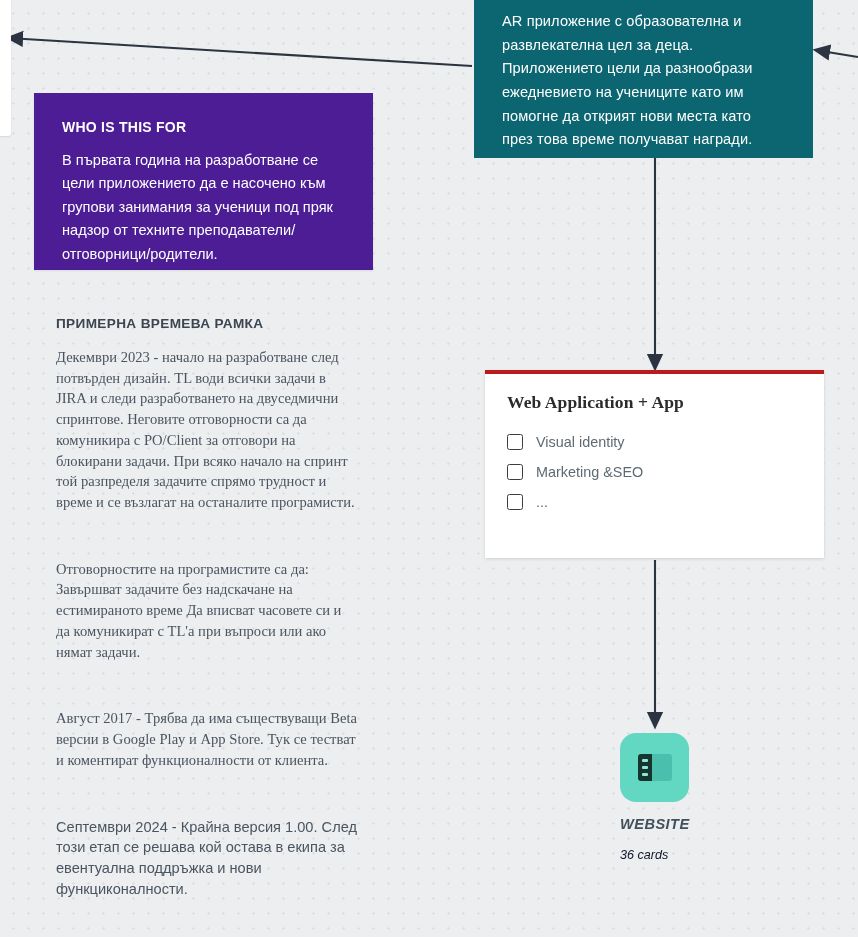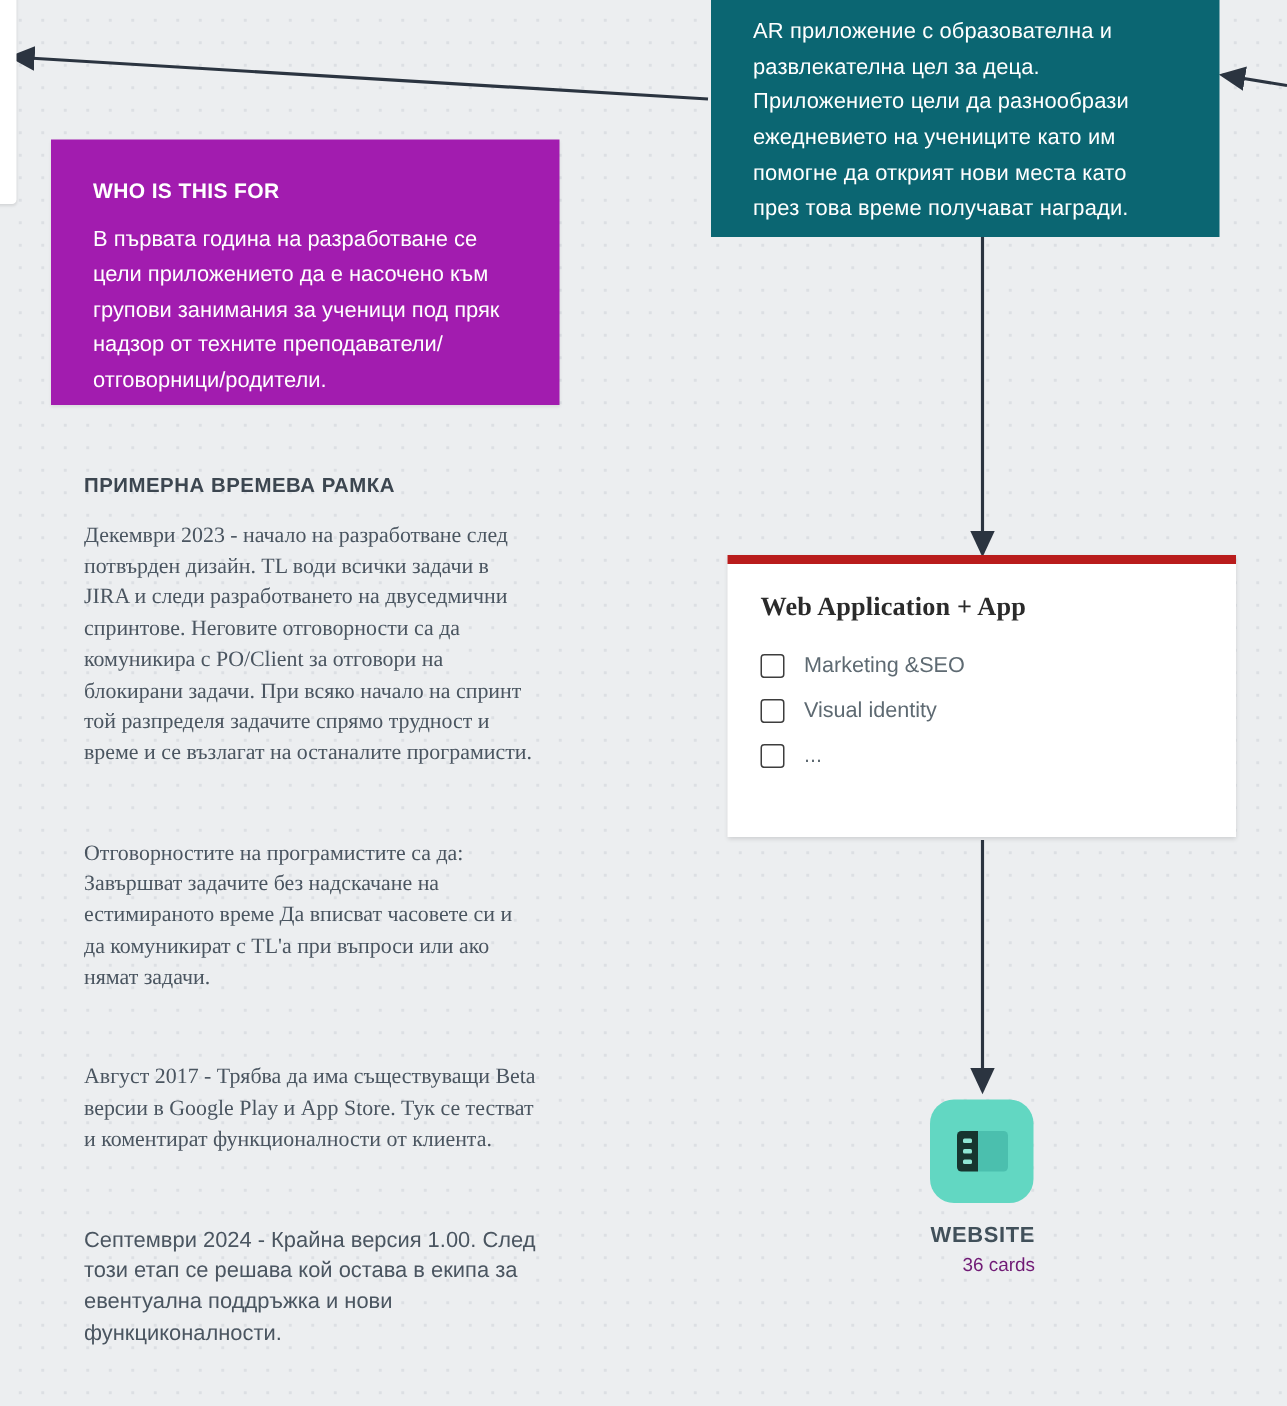--- a/index.html
+++ b/index.html
@@ -45,21 +45,21 @@
     font-size: 14.6px;
     line-height: 1.62;
     letter-spacing: .1px;
   }
 
   
   .red-card {
     position: absolute;
     left: 34px; top: 93px;
     width: 339px; height: 177px;
-    background: #a21caf;
+    background: #4c1d95;
     padding: 26px 28px 20px 28px;
     box-shadow: 0 1px 2px rgba(0,0,0,.08);
   }
   .red-card .eyebrow {
     color: #ffffff;
     font-size: 14px;
     font-weight: bold;
     letter-spacing: .25px;
     margin: 0 0 14px 0;
   }
@@ -91,21 +91,21 @@
   }
   .timeline p.gap-big { margin-bottom: 46px; font-family: Liberation Serif, serif; }
   .timeline p:last-child { margin-bottom: 0; }
 
   
   .check-card {
     position: absolute;
     left: 485px; top: 370px;
     width: 339px; height: 188px;
     background: #ffffff;
-    border-top: 6px solid #b91c1c;
+    border-top: 4px solid #b91c1c;
     box-shadow: 0 1px 3px rgba(0,0,0,.13);
     padding: 18px 22px 14px 22px;
   }
   .check-card h2 {
     margin: 0 0 14px 0;
     font-family: "Liberation Serif", serif;
     font-size: 17.5px;
     font-weight: bold;
     color: #2b2b2b;
     letter-spacing: .1px;
@@ -126,21 +126,22 @@
   .check-row span.lbl {
     font-size: 14.4px;
     color: #5e6a72;
   }
 
   
   .board-node {
     position: absolute;
     left: 620px; top: 733px;
     width: 70px;
-    text-align: right;
+    text-align: left;
+    font-style: italic;
   }
   .board-icon {
     width: 69px; height: 69px;
     border-radius: 16px;
     background: #62d7c2;
     display: flex;
     align-items: center;
     justify-content: center;
   }
   .board-glyph { position: relative; width: 34px; height: 27px; }
@@ -168,23 +169,23 @@
 
   .board-title {
     margin-top: 14px;
     font-size: 14.6px;
     font-weight: bold;
     letter-spacing: .45px;
     color: #41505a;
     white-space: nowrap;
   }
   .board-sub {
-    margin-top: 4px;
+    margin-top: 16px;
     font-size: 12.6px;
-    color: #701a75;
+    color: #0f172a;
     white-space: nowrap;
   }
 </style>
 </head>
 <body>
 
 <svg class="edges" viewBox="0 0 858 937">
   <defs>
     <marker id="ah" markerWidth="9" markerHeight="9" refX="7.2" refY="4.5" orient="auto">
       <path d="M0,0.6 L8.4,4.5 L0,8.4 z" fill="#2b3440"></path>
@@ -224,25 +225,25 @@
   <p class="gap-big">Отговорностите на програмистите са да: Завършват задачите без надскачане на естимираното време Да вписват часовете си и да комуникират с TL'а при въпроси или ако нямат задачи.</p>
   <p class="gap-big">Август 2017 - Трябва да има съществуващи Beta версии в Google Play и App Store. Тук се тестват и коментират функционалности от клиента.</p>
   <p>Септември 2024 - Крайна версия 1.00. След този етап се решава кой остава в екипа за евентуална поддръжка и нови функциконалности.</p>
 </div>
 
 <div class="check-card">
   <h2>Web Application + App</h2>
 
   <div class="check-row">
     <span class="cb"></span>
-    <span class="lbl">Marketing &amp;SEO</span>
+    <span class="lbl">Visual identity</span>
   </div>
   <div class="check-row">
     <span class="cb"></span>
-    <span class="lbl">Visual identity</span>
+    <span class="lbl">Marketing &amp;SEO</span>
   </div>
   <div class="check-row">
     <span class="cb"></span>
     <span class="lbl">...</span>
   </div>
 </div>
 
 <div class="board-node">
   <div class="board-icon">
     <span class="board-glyph">

